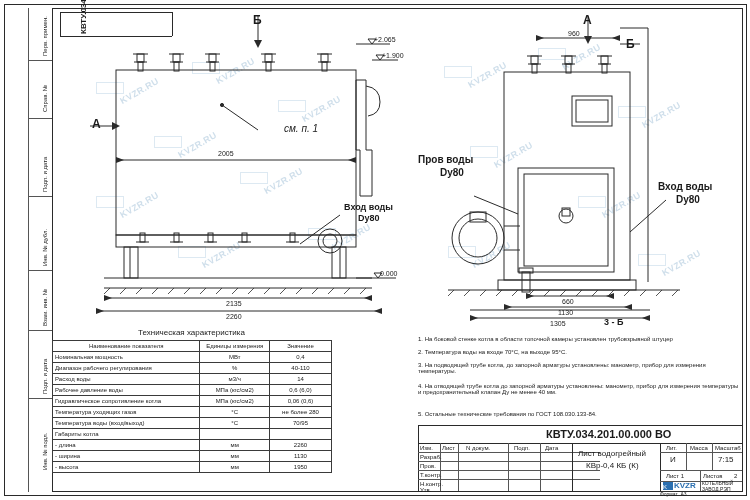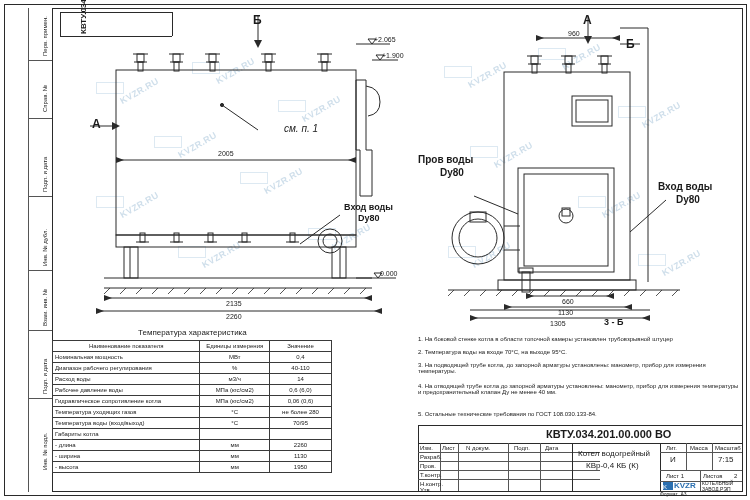--- a/index.html
+++ b/index.html
@@ -307,21 +307,21 @@
   <div class="txt t7" style="left:568px;top:30px;">960</div>
   <div class="txt t7" style="left:562px;top:298px;">660</div>
   <div class="txt t7" style="left:558px;top:309px;">1130</div>
   <div class="txt t7" style="left:550px;top:320px;">1305</div>
 
   <div class="txt t10 b" style="left:418px;top:155px;">Пров воды</div>
   <div class="txt t10 b" style="left:440px;top:168px;">Dу80</div>
   <div class="txt t10 b" style="left:658px;top:182px;">Вход воды</div>
   <div class="txt t10 b" style="left:676px;top:195px;">Dу80</div>
 
-  <div class="txt t8" style="left:138px;top:329px;">Температура характеристика</div>
+  <div class="txt t8" style="left:138px;top:329px;">Техническая характеристика</div>
   <table class="grid" style="position:absolute;left:52px;top:340px;width:280px;">
     <tbody>
         <tr>
       <td style="width:152px;text-align:center;">Наименование показателя</td>
       <td style="width:68px;text-align:center;">Единицы измерения</td>
       <td style="width:60px;text-align:center;">Значение</td>
     </tr>
     <tr>
       <td>Номинальная мощность</td>
       <td style="text-align:center">МВт</td>
@@ -412,21 +412,21 @@
   <div class="txt" style="left:466px;top:445px;">N докум.</div>
   <div class="txt" style="left:514px;top:445px;">Подп.</div>
   <div class="txt" style="left:545px;top:445px;">Дата</div>
 
   <div class="txt" style="left:420px;top:454px;">Разраб.</div>
   <div class="txt" style="left:420px;top:463px;">Пров.</div>
   <div class="txt" style="left:420px;top:472px;">Т.контр.</div>
   <div class="txt" style="left:420px;top:481px;">Н.контр.</div>
   <div class="txt" style="left:420px;top:487px;">Утв.</div>
 
-  <div class="txt t8" style="left:578px;top:450px;">Котел водогрейный</div>
+  <div class="txt t8" style="left:578px;top:450px;">Лист водогрейный</div>
   <div class="txt t8" style="left:586px;top:462px;">КВр-0,4 КБ (К)</div>
 
   <div class="txt" style="left:666px;top:445px;">Лит.</div>
   <div class="txt" style="left:690px;top:445px;">Масса</div>
   <div class="txt" style="left:715px;top:445px;">Масштаб</div>
   <div class="txt t8" style="left:670px;top:456px;">И</div>
   <div class="txt t8" style="left:718px;top:456px;">7:15</div>
   <div class="txt" style="left:666px;top:473px;">Лист 1</div>
   <div class="txt" style="left:703px;top:473px;">Листов</div>
   <div class="txt" style="left:734px;top:473px;">2</div>

